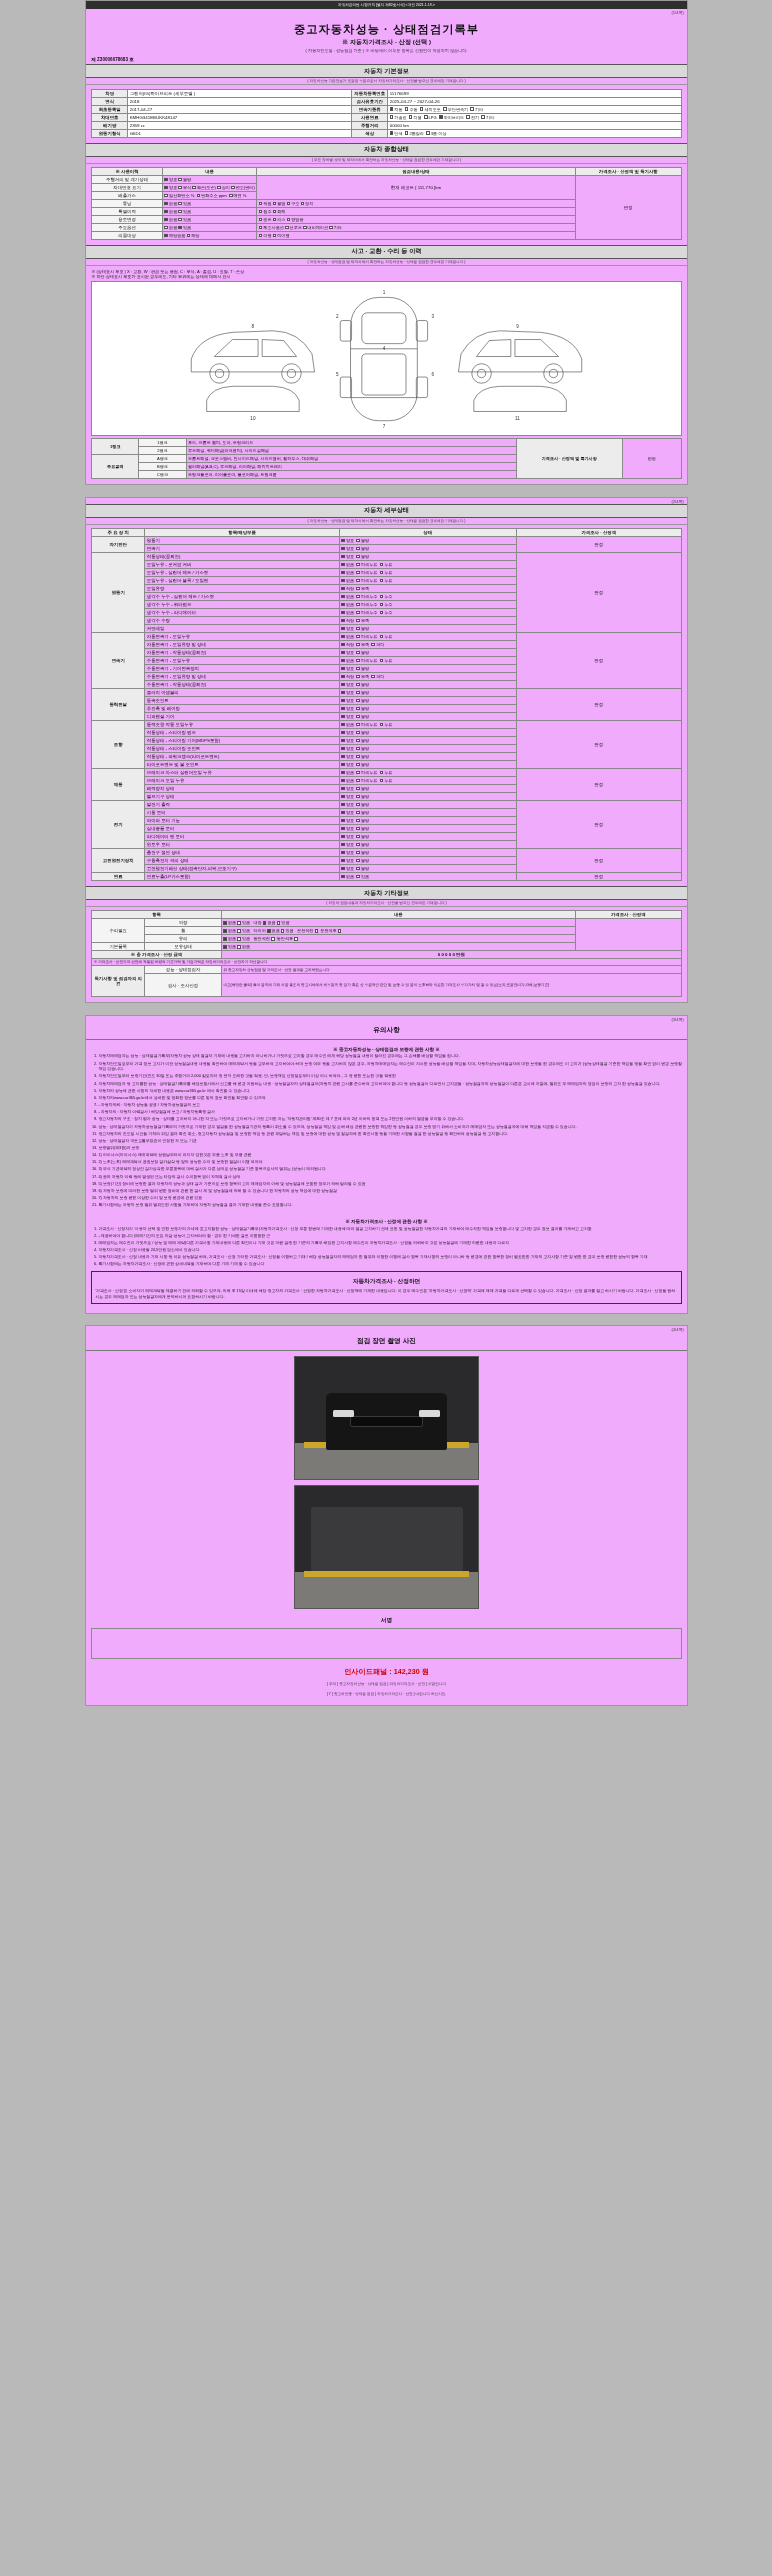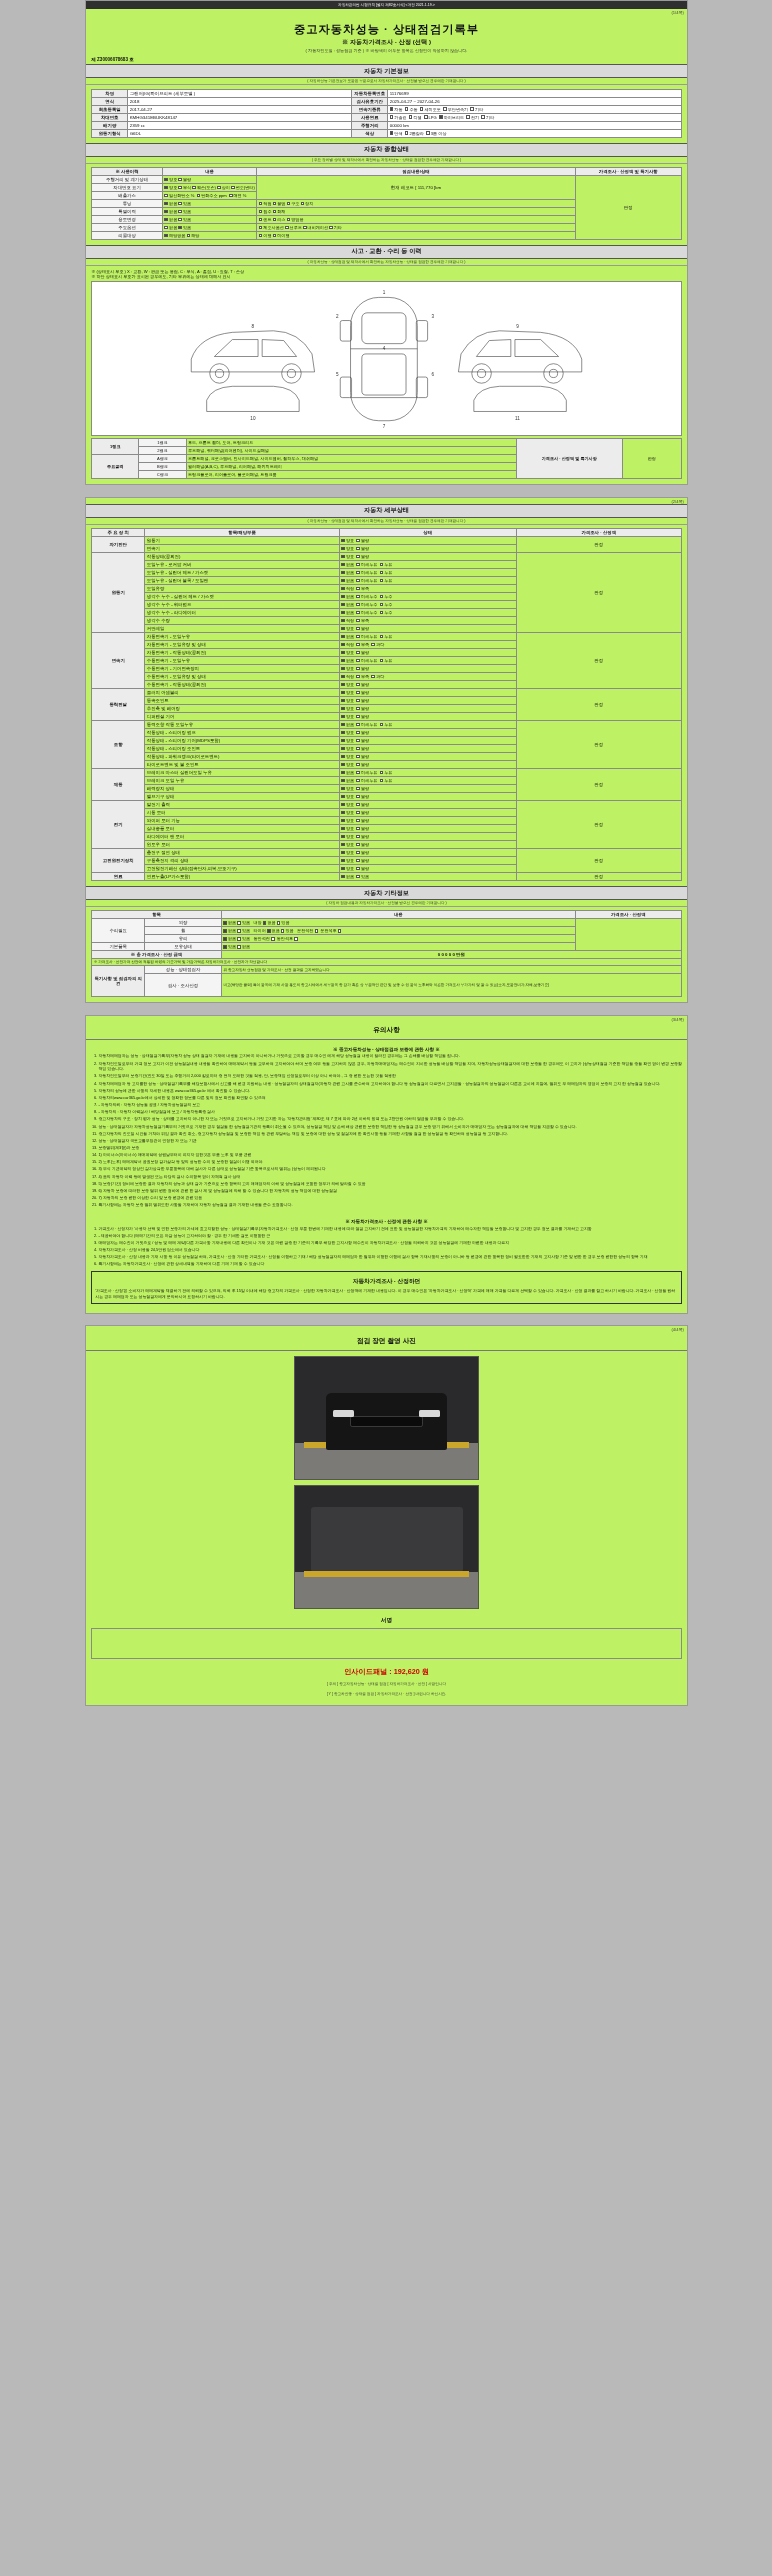--- a/index.html
+++ b/index.html
@@ -7,21 +7,21 @@
   body {
     width:773px;
     background:#b9b9b9;
     font-family:"Liberation Sans", sans-serif;
     font-size:5.7px;
     color:#111;
   }
   .page {
     width:603px;
     margin:0 auto 11.3px auto;
-    background:#bef264;
+    background:#f0abfc;
     border:0.5px solid #999;
     padding:0;
     position:relative;
   }
   .page-top-note{
     font-size:4.1px; color:#444; text-align:right; padding:1px 3.1px 0 0;
   }
   .tiny { font-size:4.1px; }
   .xtiny { font-size:3.6px; }
   .center { text-align:center; }
@@ -721,19 +721,19 @@
     <div class="floor"></div>
     <div class="under"></div>
     <div class="lift"></div>
   </div>
 
   <div class="wrap">
     <div class="center bold">서명</div>
     <div class="sig-area"></div>
     <div class="fee-bar">
       <span>인사이드패널 :</span>
-      <span>192,620 원</span>
+      <span>142,230 원</span>
     </div>
     <div class="foot-note">[ 주의 ] 중고자동차성능 · 상태를 점검 [ 자동차가격조사 · 산정 ] 사항입니다</div>
     <div class="foot-note">[ Y ] 중고차인증 · 상태를 점검 [  자동차가격조사 · 산정 ] 바랍니다 하십시요.</div>
   </div>
 </div>
 
 
 </body></html>

